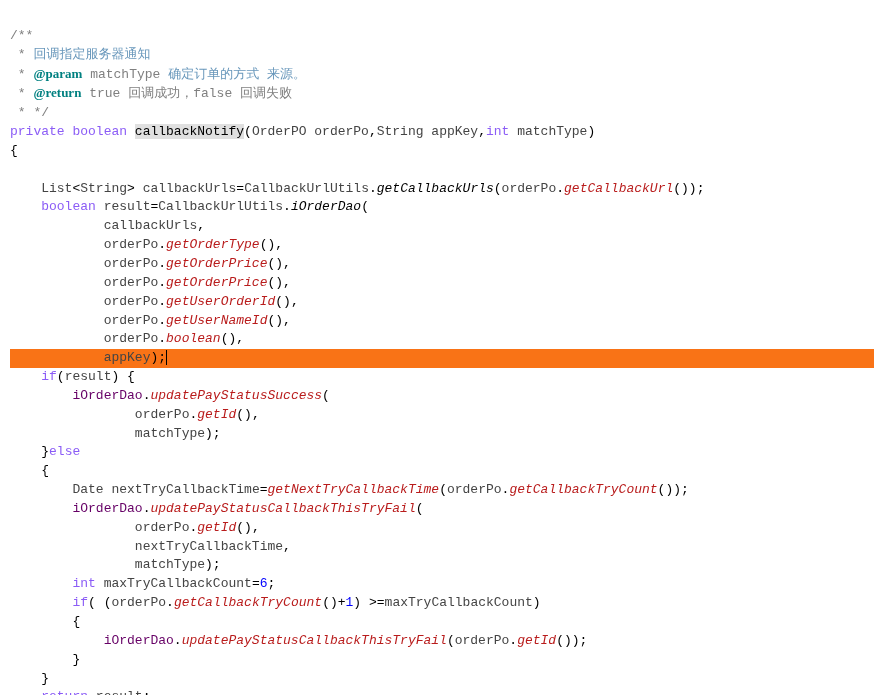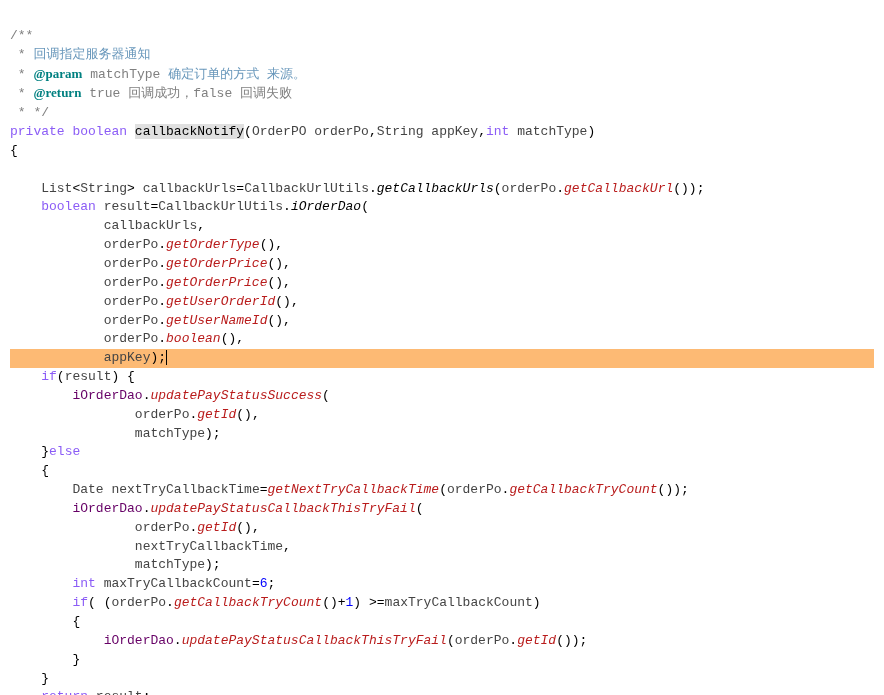--- a/index.html
+++ b/index.html
@@ -26,21 +26,21 @@
     .method-name-def-hl { color: #000000; background: #e0e0e0; }
     .method-call { color: #b91c1c; font-style: italic; }
     .static-call { color: #000000; font-style: italic; }
     .field { color: #660066; }
     .number { color: #0000ff; }
     .var { color: #444444; }
     .punct { color: #000000; }
     .paren { color: #000000; }
     .op { color: #000000; }
     .highlight-line {
-      background: #fdba74;
+      background: #f97316;
       display: inline-block;
       width: 100%;
     }
     .cursor {
       border-left: 1px solid #000;
     }
     pre {
       font-family: inherit;
       margin: 0;
     }

